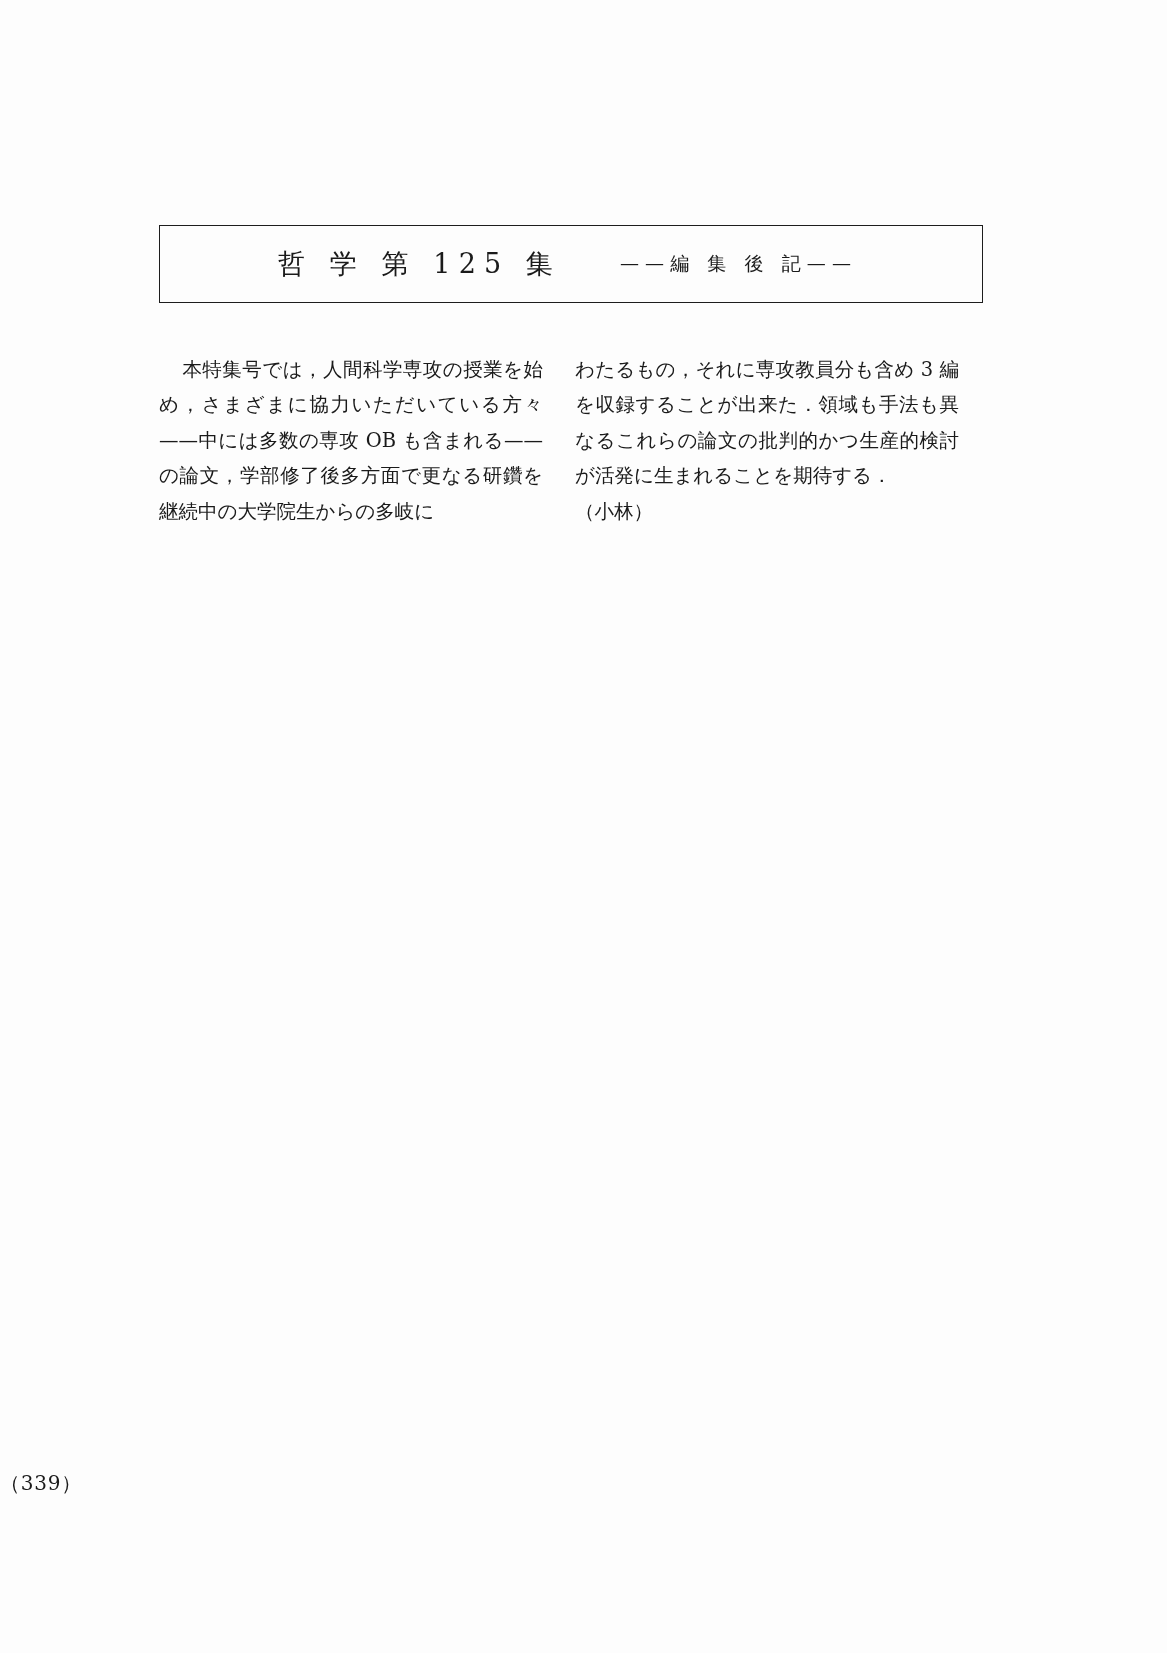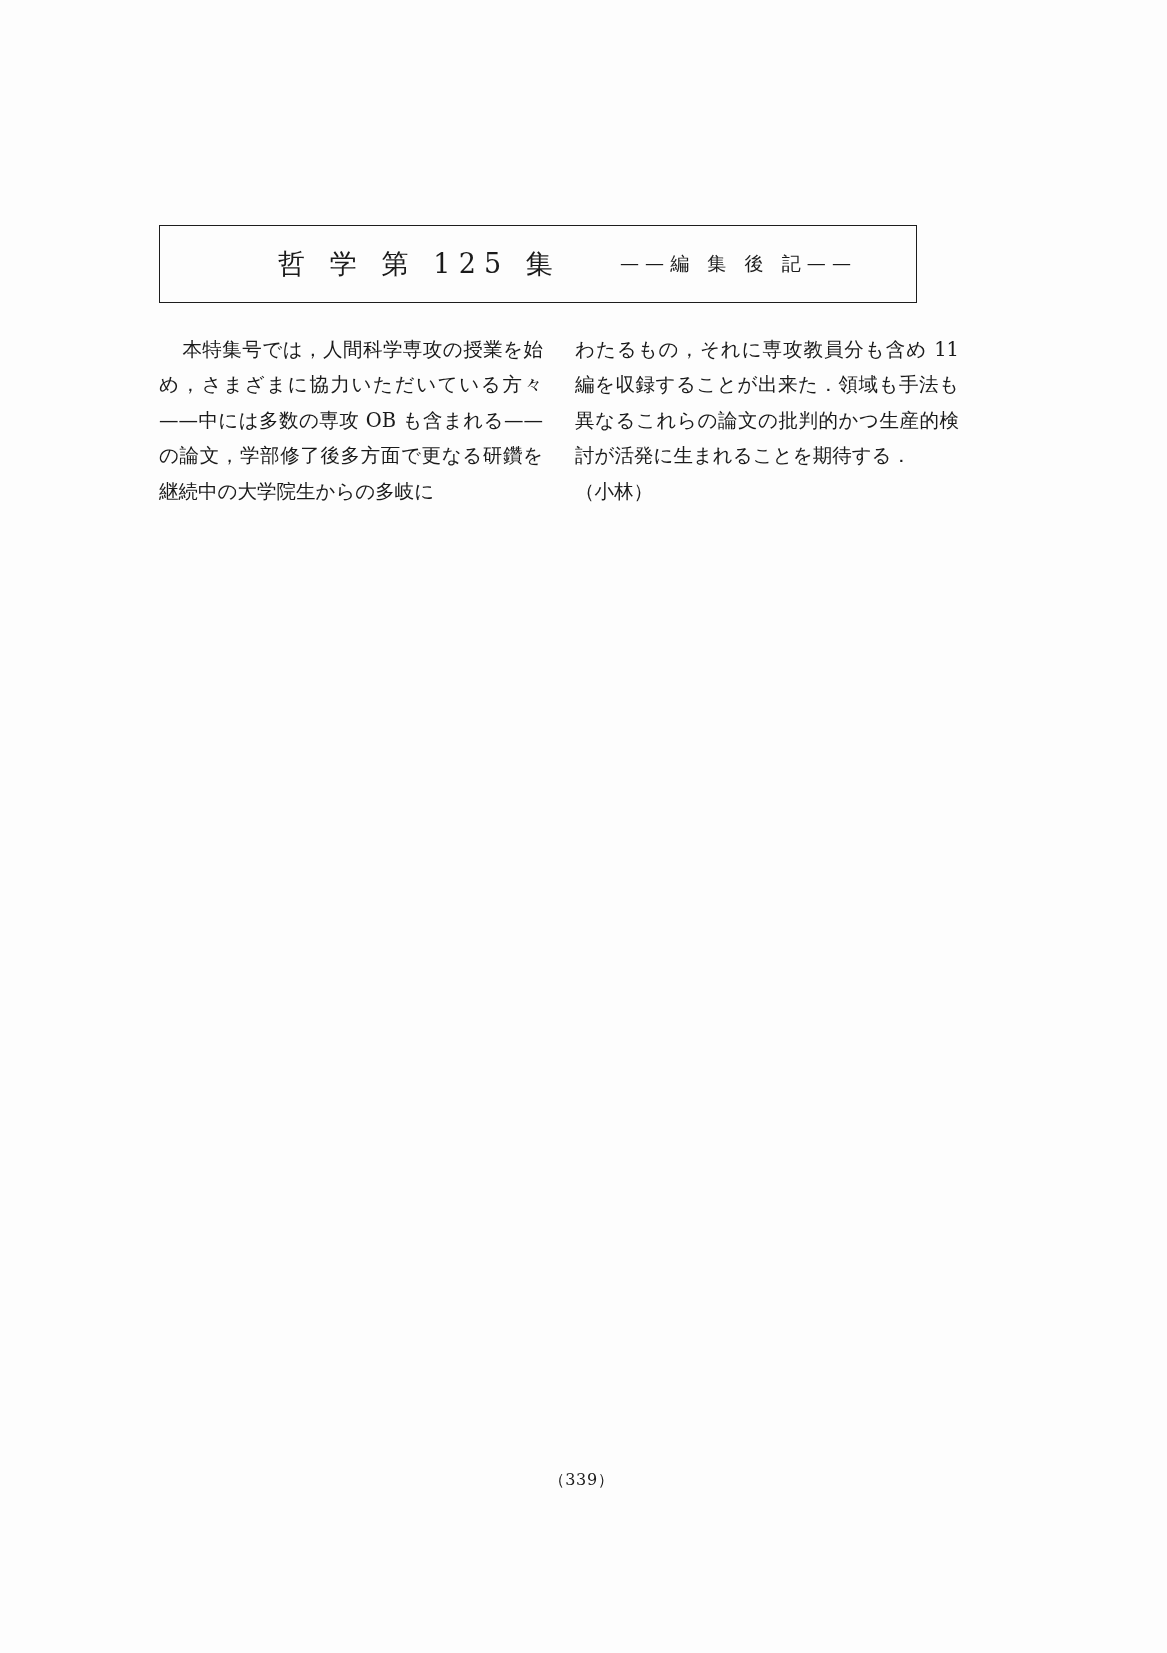--- a/index.html
+++ b/index.html
@@ -20,21 +20,21 @@
     position: absolute;
     inset: 0;
     background: #fdfdfd;
   }
 
   
   .header-box {
     position: absolute;
     left: 159px;
     top: 225px;
-    width: 758px;
+    width: 824px;
     height: 78px;
     border: 1.6px solid #1d1d1d;
     box-sizing: border-box;
   }
 
   .header-inner {
     position: absolute;
     inset: 0;
     display: flex;
     align-items: center;
@@ -73,42 +73,43 @@
     gap: 32px;
   }
 
   .column {
     width: 384px;
     font-size: 19.5px;
     line-height: 1.82;
     text-align: justify;
     text-justify: inter-character;
     font-family: "DejaVu Serif", "Liberation Serif", serif;
+    margin-top: 20px;
   }
 
   .column p {
     margin: 0;
   }
 
   .col-left p {
     text-indent: 1.2em;
   }
 
   .sig-line {
     display: block;
   }
 
   
   .page-number {
     position: absolute;
     left: 0;
     right: 4px;
     top: 1470px;
-    text-align: center;
-    font-size: 16px;
+    text-align: left;
+    font-size: 20px;
     letter-spacing: 0.04em;
     font-family: "DejaVu Serif", "Liberation Serif", serif;
   }
 </style>
 </head>
 <body>
 
 <div class="page">
 
   <div class="header-box">
@@ -118,21 +119,21 @@
     </div>
   </div>
 
   <div class="columns">
 
     <div class="column col-left">
       <p>本特集号では，人間科学専攻の授業を始め，さまざまに協力いただいている方々——中には多数の専攻 OB も含まれる——の論文，学部修了後多方面で更なる研鑽を継続中の大学院生からの多岐に</p>
     </div>
 
     <div class="column col-right">
-      <p>わたるもの，それに専攻教員分も含め 11 編を収録することが出来た．領域も手法も異なるこれらの論文の批判的かつ生産的検討が活発に生まれることを期待する．</p>
+      <p>わたるもの，それに専攻教員分も含め 3 編を収録することが出来た．領域も手法も異なるこれらの論文の批判的かつ生産的検討が活発に生まれることを期待する．</p>
       <span class="sig-line">（小林）</span>
     </div>
 
   </div>
 
   <div class="page-number">（339）</div>
 
 </div>
 
 </body></html>

